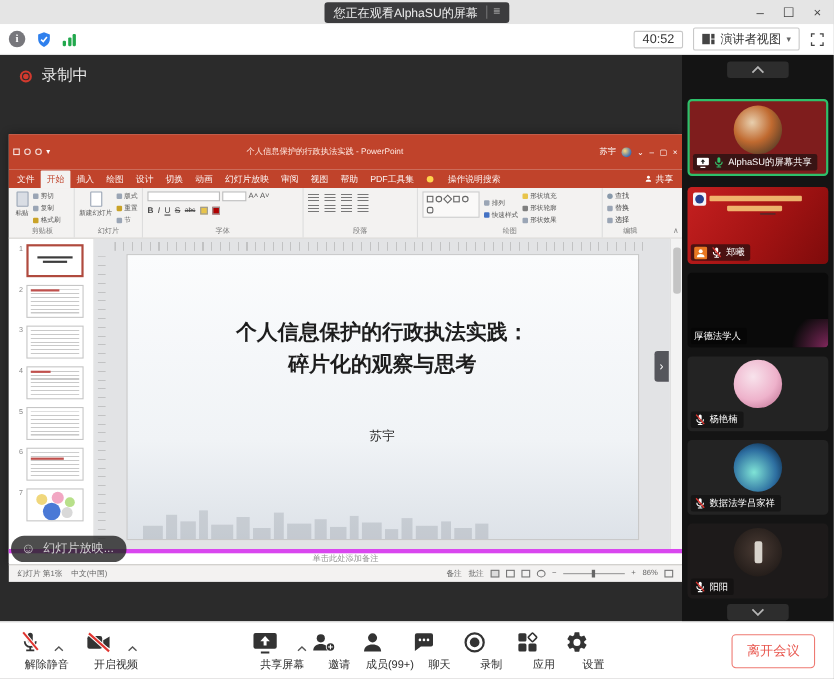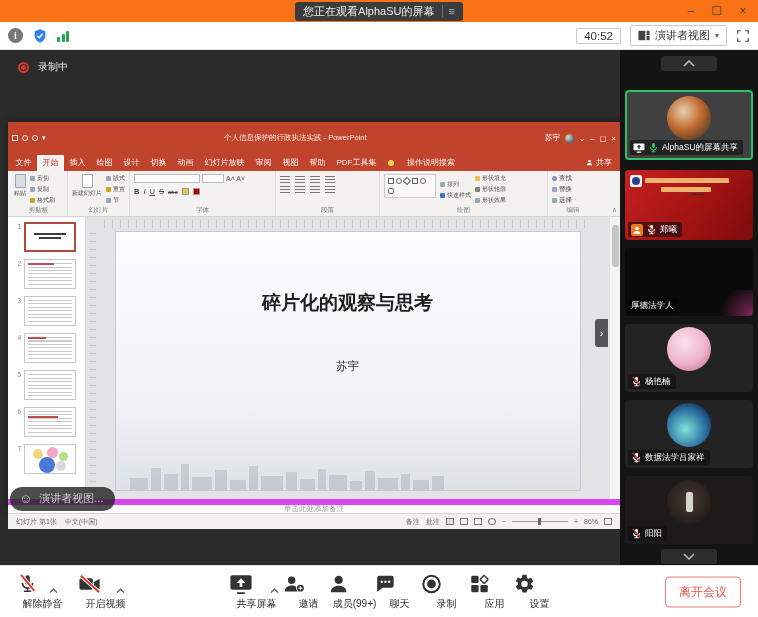--- a/index.html
+++ b/index.html
@@ -1,20 +1,20 @@
 <!DOCTYPE html>
 <html><head>
 <meta charset="utf-8">
 <style>
   * { margin:0; padding:0; box-sizing:border-box; }
   body { font-family:"Liberation Sans", sans-serif; background:#888; }
   .app { position:relative; width:758px; height:617px; background:#fff; overflow:hidden; }
 
   
-  .titlebar { position:absolute; left:0; top:0; width:758px; height:22px; background:#f97316; display:flex; align-items:center; justify-content:center; }
+  .titlebar { position:absolute; left:0; top:0; width:758px; height:22px; background:#e5e5e5; display:flex; align-items:center; justify-content:center; }
   .watch-pill { background:#3c3c3e; color:#f0f0f0; font-size:11px; border-radius:3px; padding:2px 8px; display:flex; align-items:center; gap:7px; }
   .watch-pill .menu-glyph { color:#bdbdbd; font-size:11px; border-left:1px solid rgba(255,255,255,.28); padding-left:6px; }
   .win-ctrls { position:absolute; right:2px; top:0; height:22px; display:flex; }
   .win-ctrls span { width:26px; height:22px; display:flex; align-items:center; justify-content:center; color:#444; font-size:12px; }
 
   
   .topbar { position:absolute; left:0; top:22px; width:758px; height:28px; background:#fff; border-bottom:1px solid #e2e2e2; display:flex; align-items:center; padding:0 8px; }
   .topbar .left { display:flex; align-items:center; gap:9px; }
   .ic-info { width:15px; height:15px; border-radius:50%; background:#77777c; color:#fff; font-size:10px; font-weight:bold; display:flex; align-items:center; justify-content:center; font-family:"Liberation Serif",serif; }
   .sig { display:flex; align-items:flex-end; gap:1.5px; height:12px; }
@@ -22,21 +22,21 @@
   .topbar .right { margin-left:auto; display:flex; align-items:center; gap:9px; }
   .timer { border:1px solid #c8c8c8; border-radius:2px; padding:1px 7px; font-size:11.5px; color:#333; }
   .viewmode { border:1px solid #c8c8c8; border-radius:2px; padding:2px 7px; font-size:11px; color:#333; display:flex; align-items:center; gap:5px; }
   .caret { font-size:8px; color:#666; }
 
   
   .stage { position:absolute; left:0; top:50px; width:758px; height:515px; background:#2b2b2b; }
   .rec { position:absolute; left:18px; top:10px; display:flex; align-items:center; gap:9px; }
   .rec-dot { width:11px; height:11px; border-radius:50%; border:2px solid #d23a2e; display:flex; align-items:center; justify-content:center; }
   .rec-dot i { width:5px; height:5px; border-radius:50%; background:#d23a2e; }
-  .rec-label { color:#e8e8e8; font-size:10px; }
+  .rec-label { color:#e8e8e8; font-size:14px; }
   .lockbtn { position:absolute; left:13px; top:37px; background:#3a3a3e; border-radius:3px; padding:5px 10px; display:flex; align-items:center; gap:6px; color:#e5e5e5; font-size:11px; }
 
   
   .ppt { position:absolute; left:8px; top:72px; width:612px; height:390px; background:#f3f2f1; box-shadow:0 0 8px rgba(0,0,0,.45); font-family:"Liberation Sans",sans-serif; }
   .ppt-cap { height:15px; background:#c0432b; display:flex; align-items:center; color:#fff; font-size:7.5px; padding:16px 4px; }
   .qat { display:flex; gap:4px; align-items:center; }
   .qat i { display:block; width:6px; height:6px; border:1px solid rgba(255,255,255,.85); }
   .qat b { color:#fff; font-weight:normal; font-size:7px; }
   .ppt-title { flex:1; text-align:center; white-space:nowrap; overflow:hidden; font-size:7.5px; color:#ffe9e2; }
   .cap-right { display:flex; align-items:center; gap:5px; }
@@ -86,40 +86,40 @@
   .vruler { position:absolute; left:3px; top:16px; bottom:8px; width:7px; background:repeating-linear-gradient(to bottom,#9a9a9a 0 1px,transparent 1px 8px); opacity:.45; }
   .slide { position:relative; width:464px; height:258px; margin:4px auto 0; background:linear-gradient(180deg,#fbfcfd 0%,#f0f3f6 65%,#dde2e8 100%); box-shadow:0 0 0 1px #c9c9c9; overflow:hidden; }
   .slide-title { margin-top:56px; text-align:center; font-family:"DejaVu Serif","Liberation Serif",serif; font-weight:bold; font-size:19px; line-height:1.55; color:#1d1d1d; }
   .slide-author { margin-top:42px; text-align:center; font-family:"DejaVu Serif","Liberation Serif",serif; font-size:11.5px; color:#2a2a2a; }
   .city { position:absolute; left:0; right:0; bottom:0; height:30px; display:flex; align-items:flex-end; gap:3px; padding:0 14px; opacity:.22; }
   .city i { display:block; background:#6e7681; }
   .next-arrow { position:absolute; right:1px; top:102px; width:13px; height:28px; background:rgba(70,70,76,.9); border-radius:3px 0 0 3px; color:#fff; font-size:11px; display:flex; align-items:center; justify-content:center; }
   .pscroll { width:11px; background:#f3f3f3; border-left:1px solid #e0e0e0; position:relative; }
   .pscroll i { position:absolute; left:2px; top:8px; width:7px; height:42px; background:#c4c4c4; border-radius:3px; }
 
-  .notesbar { height:14px; background:#fff; border-top:6px solid #d946ef; font-size:7.5px; color:#969696; display:flex; align-items:center; justify-content:center; }
+  .notesbar { height:14px; background:#fff; border-top:4px solid #d946ef; font-size:7.5px; color:#969696; display:flex; align-items:center; justify-content:center; }
   .ppt-status { height:16px; background:#f3f2f1; border-top:1px solid #d6d4d2; display:flex; align-items:center; font-size:7px; color:#666; padding:0 8px; gap:8px; }
   .ppt-status .rt { margin-left:auto; display:flex; align-items:center; gap:6px; }
   .vicon { display:block; width:8px; height:7px; border:1px solid #777; }
   .zoomline { width:56px; height:1px; background:#999; position:relative; }
   .zoomline i { position:absolute; left:26px; top:-3px; width:3px; height:7px; background:#666; }
 
   
   .chatov { position:absolute; left:10px; top:437px; background:rgba(38,38,38,.82); border-radius:14px; padding:4px 12px 5px 9px; display:flex; align-items:center; gap:7px; }
   .chatov .smile { color:#c9c9c9; font-size:13px; line-height:1; }
   .chatov .ph { color:#cfcfcf; font-size:11px; }
 
   
   .sidebar { position:absolute; right:0; top:0; width:138px; height:515px; background:#141414; }
   .sb-chev { position:absolute; left:41px; width:56px; height:15px; background:#2d2d2d; border-radius:3px; display:flex; align-items:center; justify-content:center; }
   .tile { position:absolute; left:5px; width:128px; height:70px; border-radius:4px; background:#232323; overflow:hidden; }
   .tile .avatar { position:absolute; left:50%; top:26px; transform:translate(-50%,-50%); width:44px; height:44px; border-radius:50%; }
   .nameplate { position:absolute; left:3px; bottom:3px; background:rgba(15,15,15,.62); border-radius:2px; padding:1.5px 5px 1.5px 3px; display:flex; align-items:center; gap:3px; max-width:120px; }
   .nameplate span { color:#fff; font-size:8.5px; white-space:nowrap; overflow:hidden; }
-  .tile1 { border:2px solid #2ec06a; background:#404040; }
+  .tile1 { border:2px solid #2ec06a; background:#7f1d1d; }
   .tile2 { background:linear-gradient(125deg,#c62020 0%,#a31313 55%,#7e0b0b 100%); }
   .t2-logo { position:absolute; left:5px; top:5px; width:12px; height:12px; background:#f4f4f8; border-radius:2px; }
   .t2-logo i { position:absolute; left:2px; top:2px; width:8px; height:8px; background:#27418f; border-radius:50%; }
   .t2-line { position:absolute; height:5px; background:rgba(255,218,130,.8); border-radius:1px; }
   .t2-person { position:absolute; left:64px; top:18px; }
   .t2-hair { width:22px; height:12px; border-radius:11px 11px 0 0; background:#23201e; margin:0 auto; }
   .t2-face { width:18px; height:16px; border-radius:45%; background:#e9c4a4; margin:-4px auto 0; position:relative; }
   .t2-face i { position:absolute; left:2px; top:6px; width:14px; height:3px; border-top:1px solid #333; }
   .t2-body { width:40px; height:26px; border-radius:12px 12px 0 0; background:#cdd6e2; margin:-2px auto 0; }
   .tile3 { background:#0a0a0a; }
@@ -430,20 +430,21 @@
               <span class="dot" style="left:31px; top:16px; width:10px; height:10px; background:#d9d9d9"></span>
             </span>
           </div>
         </div>
 
         <div class="slidearea">
           <div class="hruler"></div>
           <div class="vruler"></div>
           <div class="slide">
             <div class="slide-title">
+              <div>个人信息保护的行政执法实践：</div>
               <div>碎片化的观察与思考</div>
             </div>
             <div class="slide-author">苏宇</div>
             <div class="city">
               <i style="width:18px;height:12px"></i>
                 <i style="width:10px;height:22px"></i>
                 <i style="width:14px;height:16px"></i>
                 <i style="width:8px;height:26px"></i>
                 <i style="width:20px;height:13px"></i>
                 <i style="width:12px;height:20px"></i>
@@ -490,21 +491,21 @@
             </span>
           <span>+</span>
           <span>86%</span>
           <span class="vicon"></span>
         </span>
       </div>
     </div>
 
     <div class="chatov">
       <span class="smile">☺</span>
-      <span class="ph">演讲者视图...</span>
+      <span class="ph">幻灯片放映...</span>
     </div>
 
     <div class="sidebar">
       <div class="sb-chev" style="top:6px">
         <svg width="12" height="7" viewBox="0 0 12 7">
             <polyline points="1,6 6,1 11,6" fill="none" stroke="#b5b5b5" stroke-width="1.6"></polyline>
           </svg>
       </div>
 
       <div class="tile tile1" style="top:40px">

